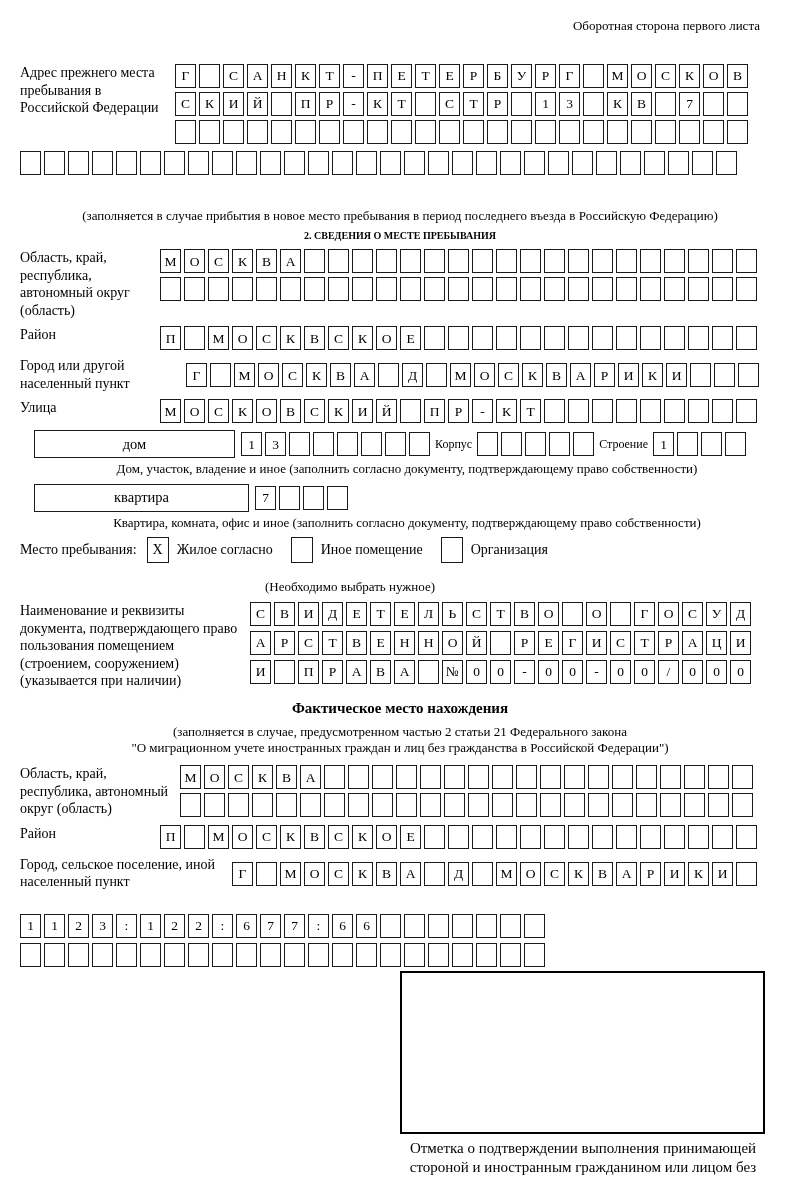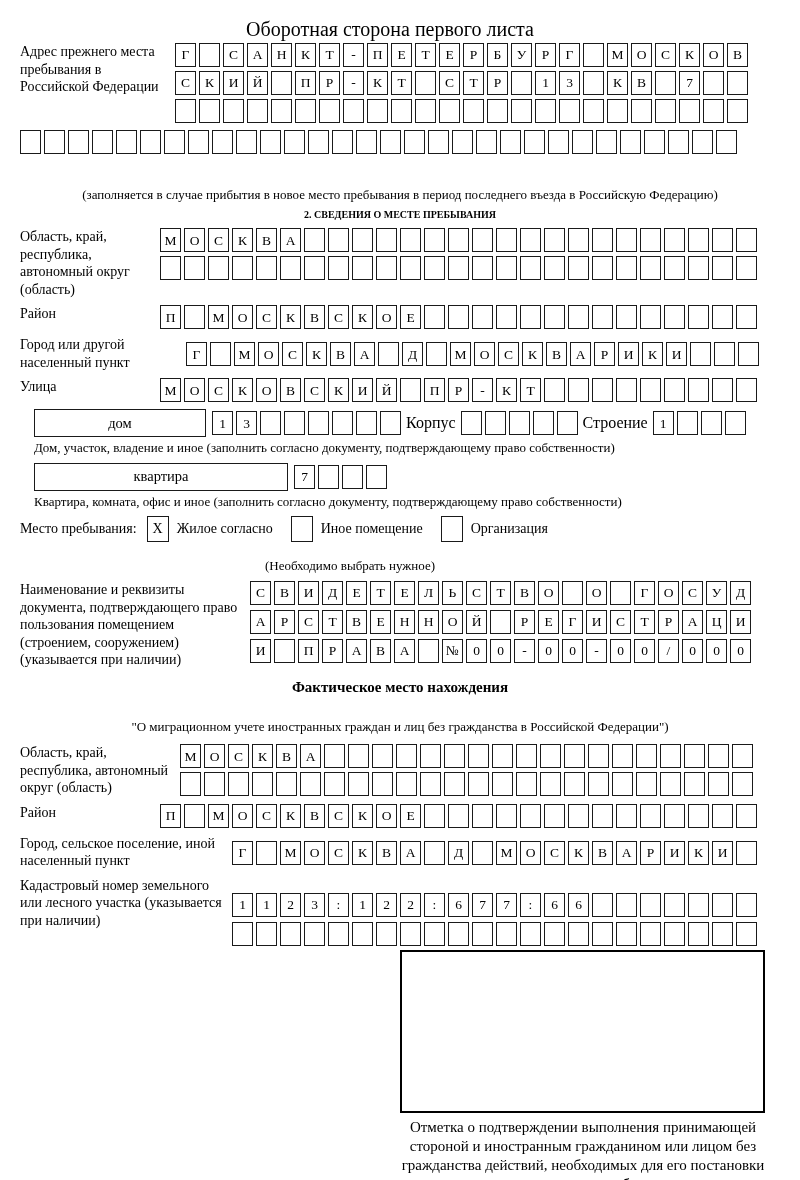--- a/index.html
+++ b/index.html
@@ -2,47 +2,47 @@
 <html><head>
 <meta charset="utf-8">
 <style>
   html,body{margin:0;padding:0;}
   body{
     width:800px;height:1180px;box-sizing:border-box;
     background:#ffffff;color:#000;
     font-family:"Liberation Serif", serif;
     padding:12px 20px 0 20px;overflow:hidden;
   }
-  .hdr-note{text-align:center;font-size:20px;margin:6px 20px 2px 0;}
+  .hdr-note{text-align:right;font-size:13px;margin:6px 20px 30px 0;}
   .row{display:flex;align-items:flex-start;margin-bottom:7px;}
   .lbl{font-size:14px;line-height:1.25;flex:none;padding-right:6px;box-sizing:border-box;}
   .w-top{width:155px;}
   .w-s2{width:140px;}
   .w-city2{width:166px;}
   .w-doc{width:230px;}
   .w-freg{width:160px;}
   .w-fdist{width:140px;}
   .w-fcity{width:212px;}
   .stack{display:flex;flex-direction:column;gap:4px;}
   .cells{display:flex;gap:3px;flex:none;}
   .cell{
     width:21px;height:24px;flex:none;box-sizing:border-box;
     border:1.5px solid #1a1a1a;background:#fff;
     display:flex;align-items:center;justify-content:center;
     font-size:13.5px;line-height:1;
   }
   .fullrow{margin:4px 0 4px 0;}
-  .caption{font-size:13px;line-height:1.25;}
+  .caption{font-size:13px;line-height:1.25;text-align:center;}
   .caption.center{text-align:center;margin-top:33px;}
   .sec-title{text-align:center;font-weight:bold;font-size:10px;margin:6px 0 8px 0;}
   .typebox{
     border:1.5px solid #1a1a1a;height:28px;box-sizing:border-box;flex:none;
     display:flex;align-items:center;justify-content:center;font-size:14.5px;
   }
-  .inline-lbl{font-size:16px;line-height:28px;flex:none;padding:0 5px;}
+  .inline-lbl{font-size:12px;line-height:28px;flex:none;padding:0 5px;}
   .gap6{width:6px;flex:none;}
   .cbrow{align-items:center;margin-bottom:16px;}
   .cb{width:22px;height:26px;font-size:14px;}
   .cb-label{font-size:14px;flex:none;margin-right:10px;}
   .cb-opt{font-size:14px;flex:none;margin:0 18px 0 8px;}
   .mt6{margin-top:6px;}
   .doc-note{margin-left:14px;margin-bottom:6px;}
   .fact-note{text-align:center;font-size:13px;line-height:1.3;margin-bottom:8px;}
   .stamp-box{
     margin-left:380px;width:365px;height:163px;
@@ -324,21 +324,21 @@
       <div class="cell"></div>
       <div class="cell"></div>
       <div class="cell"></div>
       <div class="cell"></div>
       <div class="cell"></div>
       <div class="cell"></div>
     </div>
 </div>
 
 <div class="row" style="margin-left:14px;margin-bottom:3px;">
-  <div class="typebox" style="width:172px;">дом</div>
+  <div class="typebox" style="width:201px;">дом</div>
   <div class="gap6"></div>
   <div class="cells" style="margin-top:2px;">
       <div class="cell">1</div>
       <div class="cell">3</div>
       <div class="cell"></div>
       <div class="cell"></div>
       <div class="cell"></div>
       <div class="cell"></div>
       <div class="cell"></div>
       <div class="cell"></div>
@@ -355,21 +355,21 @@
   <div class="cells" style="margin-top:2px;">
       <div class="cell">1</div>
       <div class="cell"></div>
       <div class="cell"></div>
       <div class="cell"></div>
     </div>
 </div>
 <div class="caption doc-note">Дом, участок, владение и иное (заполнить согласно документу, подтверждающему право собственности)</div>
 
 <div class="row" style="margin-left:14px;margin-bottom:3px;">
-  <div class="typebox" style="width:254px;">квартира</div>
+  <div class="typebox" style="width:215px;">квартира</div>
   <div class="gap6"></div>
   <div class="cells" style="margin-top:2px;">
       <div class="cell">7</div>
       <div class="cell"></div>
       <div class="cell"></div>
       <div class="cell"></div>
     </div>
 </div>
 <div class="caption doc-note">Квартира, комната, офис и иное (заполнить согласно документу, подтверждающему право собственности)</div>
 
@@ -454,21 +454,21 @@
         <div class="cell">/</div>
         <div class="cell">0</div>
         <div class="cell">0</div>
         <div class="cell">0</div>
       </div>
   </div>
 </div>
 
 <div class="sec-title" style="font-size:15px;margin:10px 0 7px 0;">Фактическое место нахождения</div>
 <div class="fact-note">
-  <br>
+  <span>(заполняется в случае, предусмотренном частью 2 статьи 21 Федерального закона</span><br>
   <span>"О миграционном учете иностранных граждан и лиц без гражданства в Российской Федерации")</span>
 </div>
 
 <div class="row">
   <div class="lbl w-freg">Область, край, республика, автономный округ (область)</div>
   <div class="stack">
     <div class="cells">
         <div class="cell">М</div>
         <div class="cell">О</div>
         <div class="cell">С</div>
@@ -576,21 +576,20 @@
       <div class="cell">А</div>
       <div class="cell">Р</div>
       <div class="cell">И</div>
       <div class="cell">К</div>
       <div class="cell">И</div>
       <div class="cell"></div>
     </div>
 </div>
 
 <div class="row" style="margin-bottom:2px;">
-  <div class="lbl w-fcity">Кадастровый номер земельного или лесного участка (указывается при наличии)</div>
   <div class="stack cad-cells" style="gap:5px;">
     <div class="cells">
         <div class="cell">1</div>
         <div class="cell">1</div>
         <div class="cell">2</div>
         <div class="cell">3</div>
         <div class="cell">:</div>
         <div class="cell">1</div>
         <div class="cell">2</div>
         <div class="cell">2</div>

